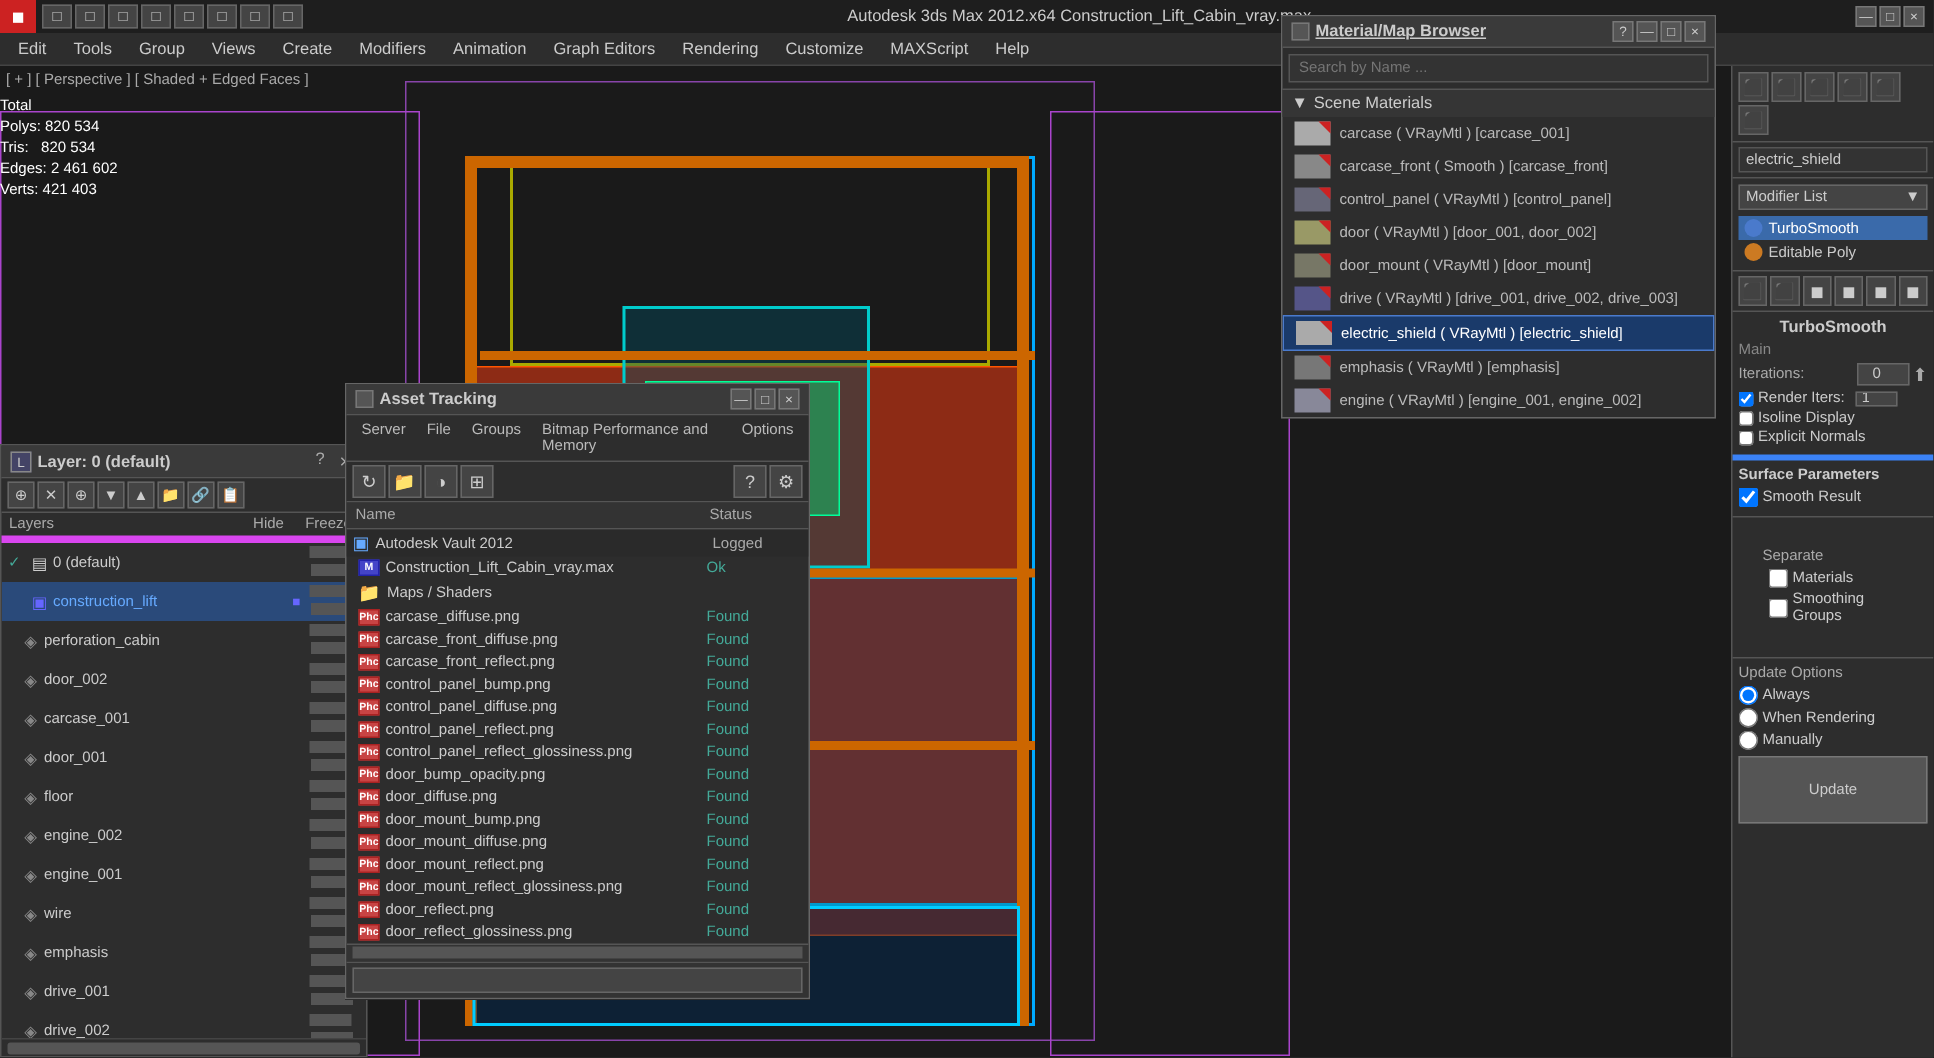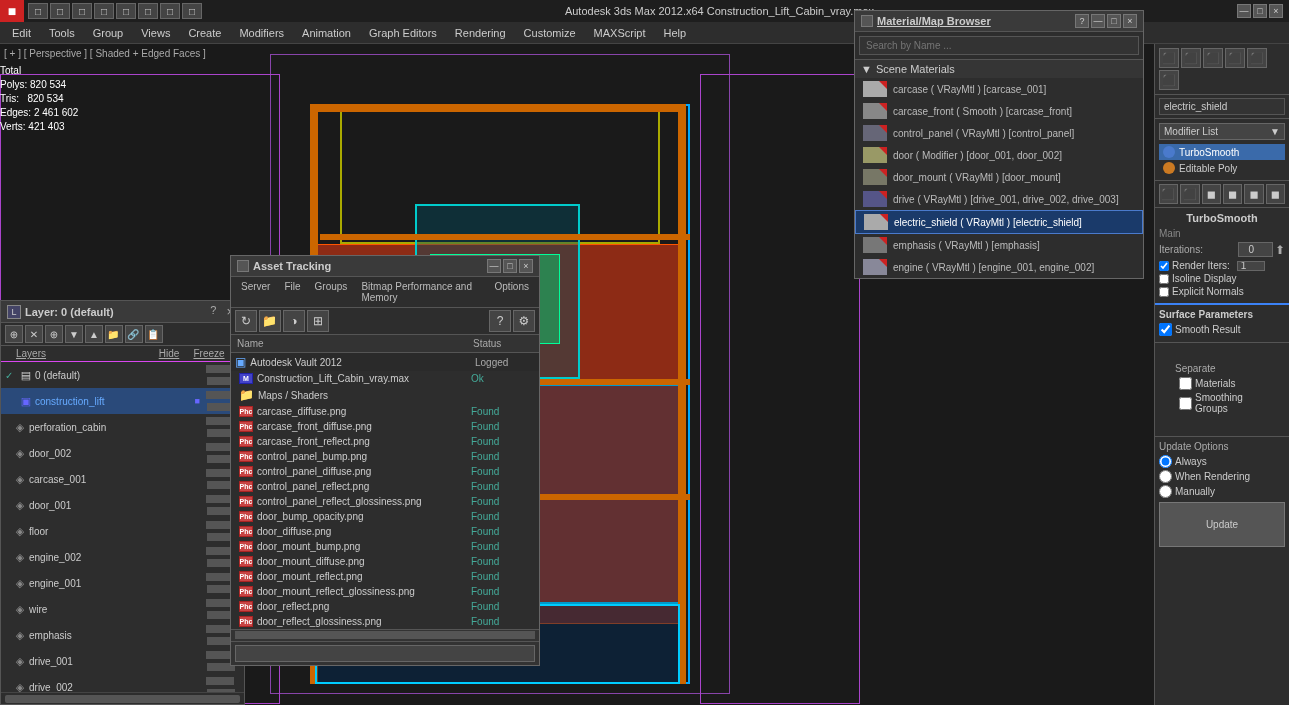--- a/index.html
+++ b/index.html
@@ -18,21 +18,21 @@
     .viewport-label { position: absolute; top: 4px; left: 4px; color: #aaa; font-size: 10px; z-index: 10; }
     .viewport-stats { position: absolute; top: 20px; left: 0; color: #fff; font-size: 10px; z-index: 10; line-height: 14px; }
 
     
     .layers-panel { position: absolute; bottom: 0; left: 0; width: 245px; background: #2d2d2d; border: 1px solid #555; z-index: 20; }
     .layers-header { background: #3a3a3a; padding: 3px 6px; display: flex; align-items: center; justify-content: space-between; border-bottom: 1px solid #555; }
     .layers-header-left { display: flex; align-items: center; gap: 4px; }
     .layers-title { font-size: 11px; color: #ccc; font-weight: bold; }
     .layers-toolbar { background: #2d2d2d; padding: 2px 4px; display: flex; align-items: center; gap: 2px; border-bottom: 1px solid #555; }
     .toolbar-btn { width: 18px; height: 18px; background: #444; border: 1px solid #666; display: flex; align-items: center; justify-content: center; cursor: pointer; font-size: 10px; color: #ccc; }
-    .layers-columns { display: flex; padding: 2px 15px; font-size: 10px; color: #aaa; border-bottom: 1px solid #d946ef; text-decoration: underline; }
+    .layers-columns { display: flex; padding: 2px 5px; font-size: 10px; color: #aaa; border-bottom: 5px solid #d946ef; }
     .col-name { flex: 1; }
     .col-hide { width: 40px; text-align: center; }
     .col-freeze { width: 40px; text-align: center; }
     .layer-item { display: flex; align-items: center; padding: 1px 4px; cursor: pointer; }
     .layer-item.selected { background: #2a4a7a; }
     .layer-indent { margin-left: 8px; }
     .layer-name { flex: 1; font-size: 10px; color: #ccc; overflow: hidden; white-space: nowrap; }
     .layer-icon { width: 14px; height: 10px; margin-right: 2px; display: inline-flex; align-items: center; justify-content: center; }
     .layer-check { width: 14px; color: #4a9; font-size: 10px; }
     .layer-vis { width: 40px; text-align: center; }
@@ -49,21 +49,21 @@
     .modifier-entry .mod-icon { width: 12px; height: 12px; border-radius: 50%; margin-right: 4px; }
     .modifier-entry .mod-icon.blue { background: #4a7acc; }
     .modifier-entry .mod-icon.orange { background: #cc7a22; }
     .turbosmooth-section { padding: 4px; font-size: 10px; }
     .ts-header { color: #ccc; font-weight: bold; margin-bottom: 4px; text-align: center; font-size: 11px; }
     .ts-row { display: flex; align-items: center; margin-bottom: 3px; }
     .ts-label { color: #aaa; flex: 1; }
     .ts-input { width: 35px; background: #444; border: 1px solid #666; color: #ccc; padding: 1px 3px; font-size: 10px; text-align: right; }
     .ts-check { display: flex; align-items: center; gap: 3px; margin-bottom: 2px; }
     .ts-check input { width: 10px; height: 10px; }
-    .surface-params { padding: 4px; border-top: 2px solid #3b82f6; font-size: 10px; }
+    .surface-params { padding: 4px; border-top: 4px solid #3b82f6; font-size: 10px; }
     .surface-header { color: #ccc; font-weight: bold; margin-bottom: 3px; }
     .surface-check { display: flex; align-items: center; gap: 3px; margin-bottom: 2px; }
     .separate-section { padding: 20px; border-top: 1px solid #555; font-size: 10px; }
     .sep-header { color: #aaa; margin-bottom: 3px; }
     .sep-check { display: flex; align-items: center; gap: 3px; margin-bottom: 2px; padding-left: 4px; }
     .update-section { padding: 4px; border-top: 1px solid #555; font-size: 10px; }
     .update-header { color: #aaa; margin-bottom: 3px; }
     .update-radio { display: flex; align-items: center; gap: 3px; margin-bottom: 2px; }
     .update-btn { width: 100%; background: #555; border: 1px solid #777; color: #ccc; padding: 16px; text-align: center; cursor: pointer; margin-top: 4px; font-size: 10px; }
 
@@ -459,21 +459,21 @@
           <div class="mat-swatch-color" style="background:#667;"></div>
           <div class="mat-swatch-triangle"></div>
         </div>
       <span>control_panel ( VRayMtl ) [control_panel]</span>
     </div>
     <div class="mat-item">
       <div class="mat-swatch">
           <div class="mat-swatch-color" style="background:#996;"></div>
           <div class="mat-swatch-triangle"></div>
         </div>
-      <span>door ( Modifier ) [door_001, door_002]</span>
+      <span>door ( VRayMtl ) [door_001, door_002]</span>
     </div>
     <div class="mat-item">
       <div class="mat-swatch">
           <div class="mat-swatch-color" style="background:#776;"></div>
           <div class="mat-swatch-triangle"></div>
         </div>
       <span>door_mount ( VRayMtl ) [door_mount]</span>
     </div>
     <div class="mat-item">
       <div class="mat-swatch">

